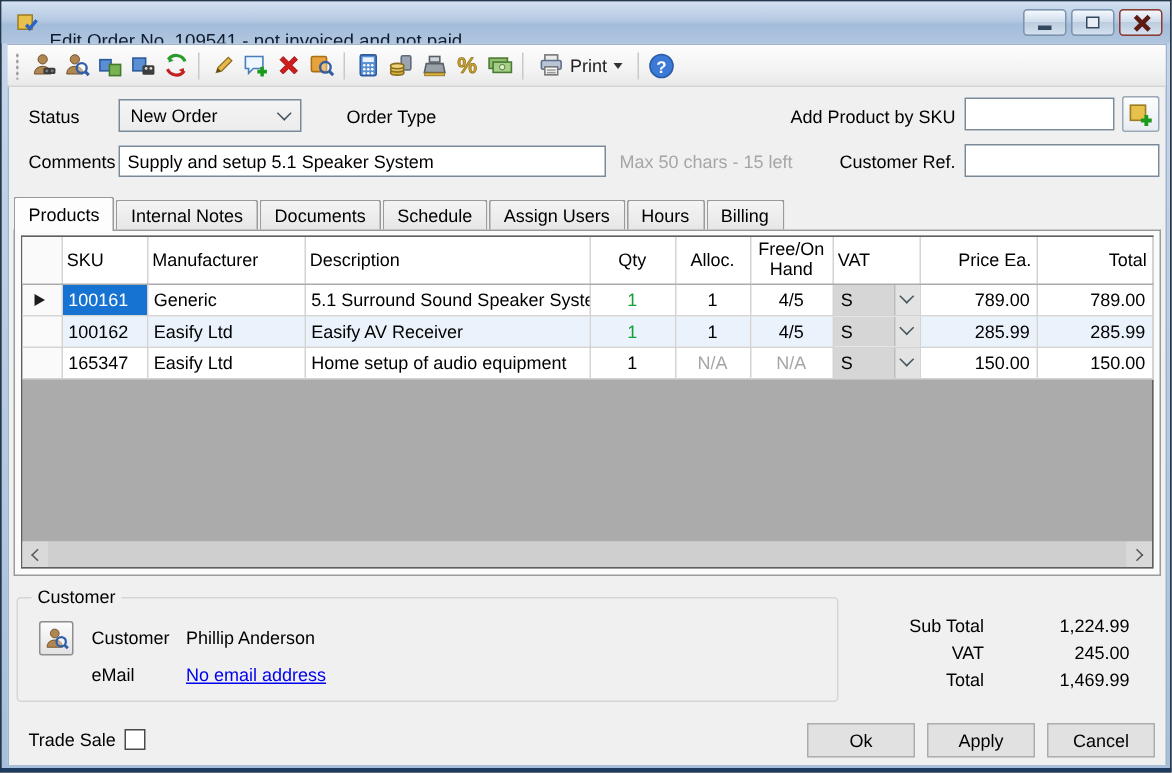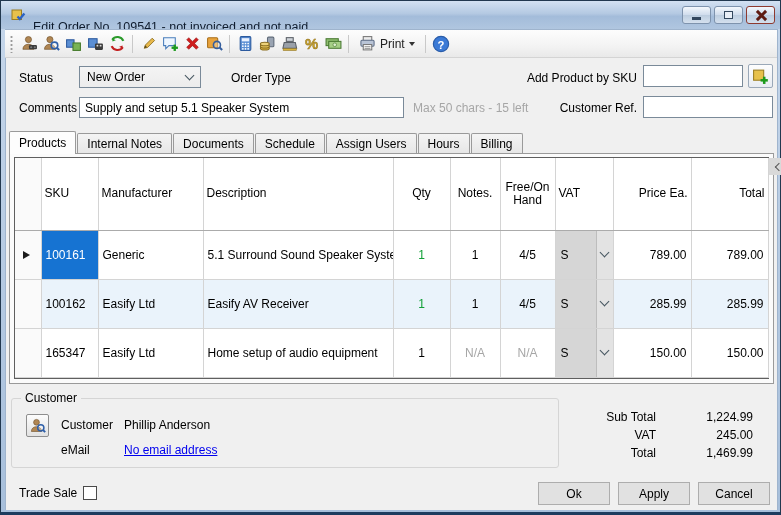--- a/index.html
+++ b/index.html
@@ -67,21 +67,21 @@
   .tabs { position:absolute; left:8px; top:130px; display:flex; align-items:flex-end; height:23px; }
   .tab { height:21px; padding:0 9px; background:linear-gradient(#f4f4f4,#e6e6e6);
          border:1px solid #9a9a9a; border-bottom:none; margin-right:1px;
          display:flex; align-items:center; font-size:12px; border-radius:2px 2px 0 0; }
   .tab.sel { height:23px; background:#fdfdfd; position:relative; z-index:3; }
   .tabpanel { position:absolute; left:8px; top:152px; width:765px; height:231px;
               background:#fbfbfb; border:1px solid #9a9a9a; }
 
   
   .grid { position:absolute; left:13px; top:156px; width:755px; height:222px;
-          border:1px solid #5f5f5f; background:#ababab; display:flex; flex-direction:row; }
+          border:1px solid #5f5f5f; background:#ababab; display:flex; flex-direction:column; }
   table.g { border-collapse:collapse; table-layout:fixed; width:753px; background:#fff; }
   .g th { height:31px; background:#fff; font-weight:normal; font-size:12px;
           border-right:1px solid #d4d4d4; border-bottom:1px solid #ababab;
           text-align:center; line-height:1.1; padding:0 3px; }
   .g th.a-l { text-align:left; }
   .g th.a-r { text-align:right; }
   .g td { height:21px; font-size:12px; border-right:1px solid #d4d4d4;
           border-bottom:1px solid #d4d4d4; padding:0 4px; white-space:nowrap; overflow:hidden; }
   .g tr.alt td { background:#eaf3fb; }
   .a-c { text-align:center; } .a-r { text-align:right; } .a-l { text-align:left; }
@@ -339,21 +339,21 @@
           <col style="width:78px">
             <col style="width:77px">
         </colgroup>
         <tbody>
             <tr>
           <th class="ind"></th>
           <th class="a-l">SKU</th>
           <th class="a-l">Manufacturer</th>
           <th class="a-l">Description</th>
           <th>Qty</th>
-          <th>Notes.</th>
+          <th>Alloc.</th>
           <th>Free/On Hand</th>
           <th class="a-l">VAT</th>
           <th class="a-r">Price Ea.</th>
           <th class="a-r">Total</th>
         </tr>
         <tr>
           <td class="ind">
                 <div class="rowmarker"></div>
               </td>
           <td class="a-l selcell">100161</td>

